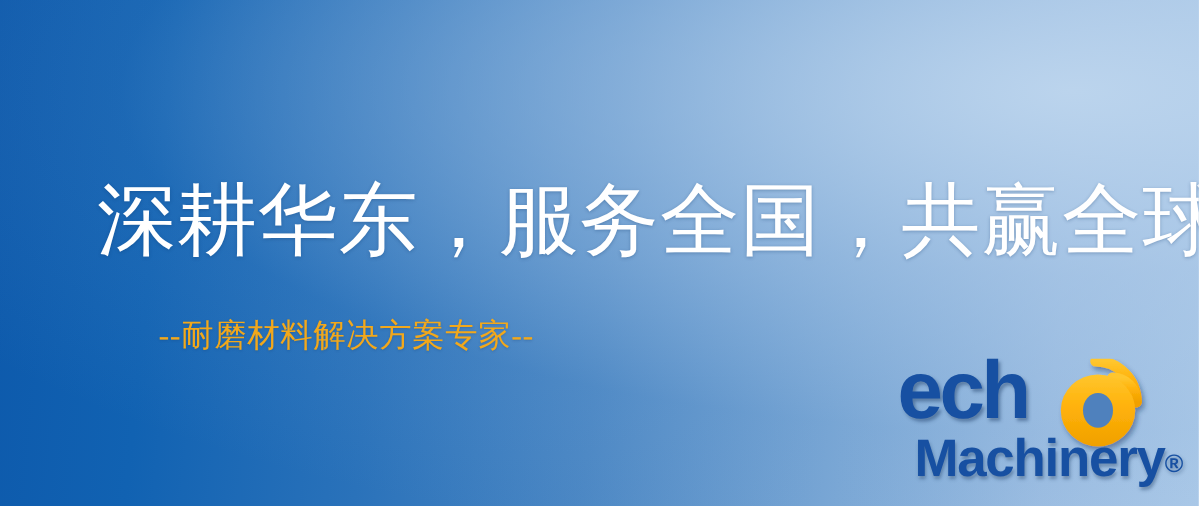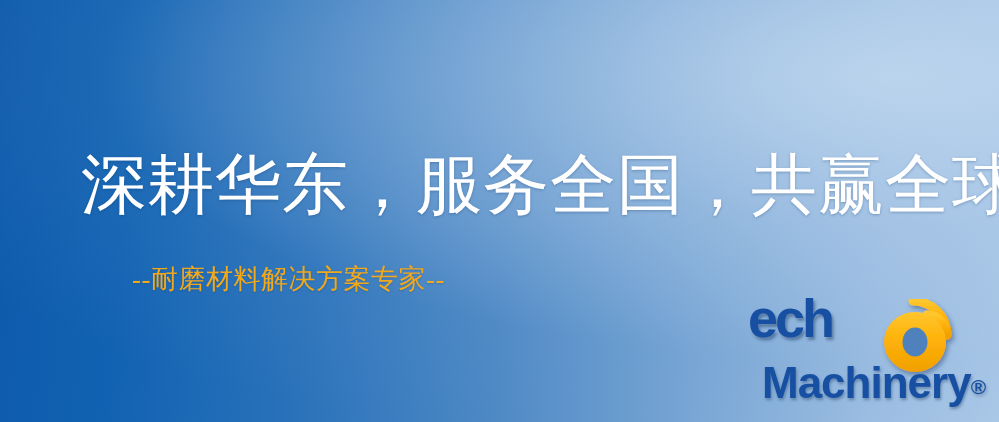--- a/index.html
+++ b/index.html
@@ -78,21 +78,21 @@
     width: 252px;
     height: 76px;
   }
 
   .logo-echo-text {
     position: absolute;
     left: 4px;
     top: -6px;
     font-family: "Liberation Sans", sans-serif;
     font-weight: bold;
-    font-size: 54px;
+    font-size: 68px;
     line-height: 1;
     color: #1750a2;
     letter-spacing: -3px;
     text-shadow:
       2px 3px 3px rgba(22, 54, 96, 0.45),
       0 1px 0 rgba(255, 255, 255, 0.12);
   }
 
   .logo-o-svg {
     position: absolute;

